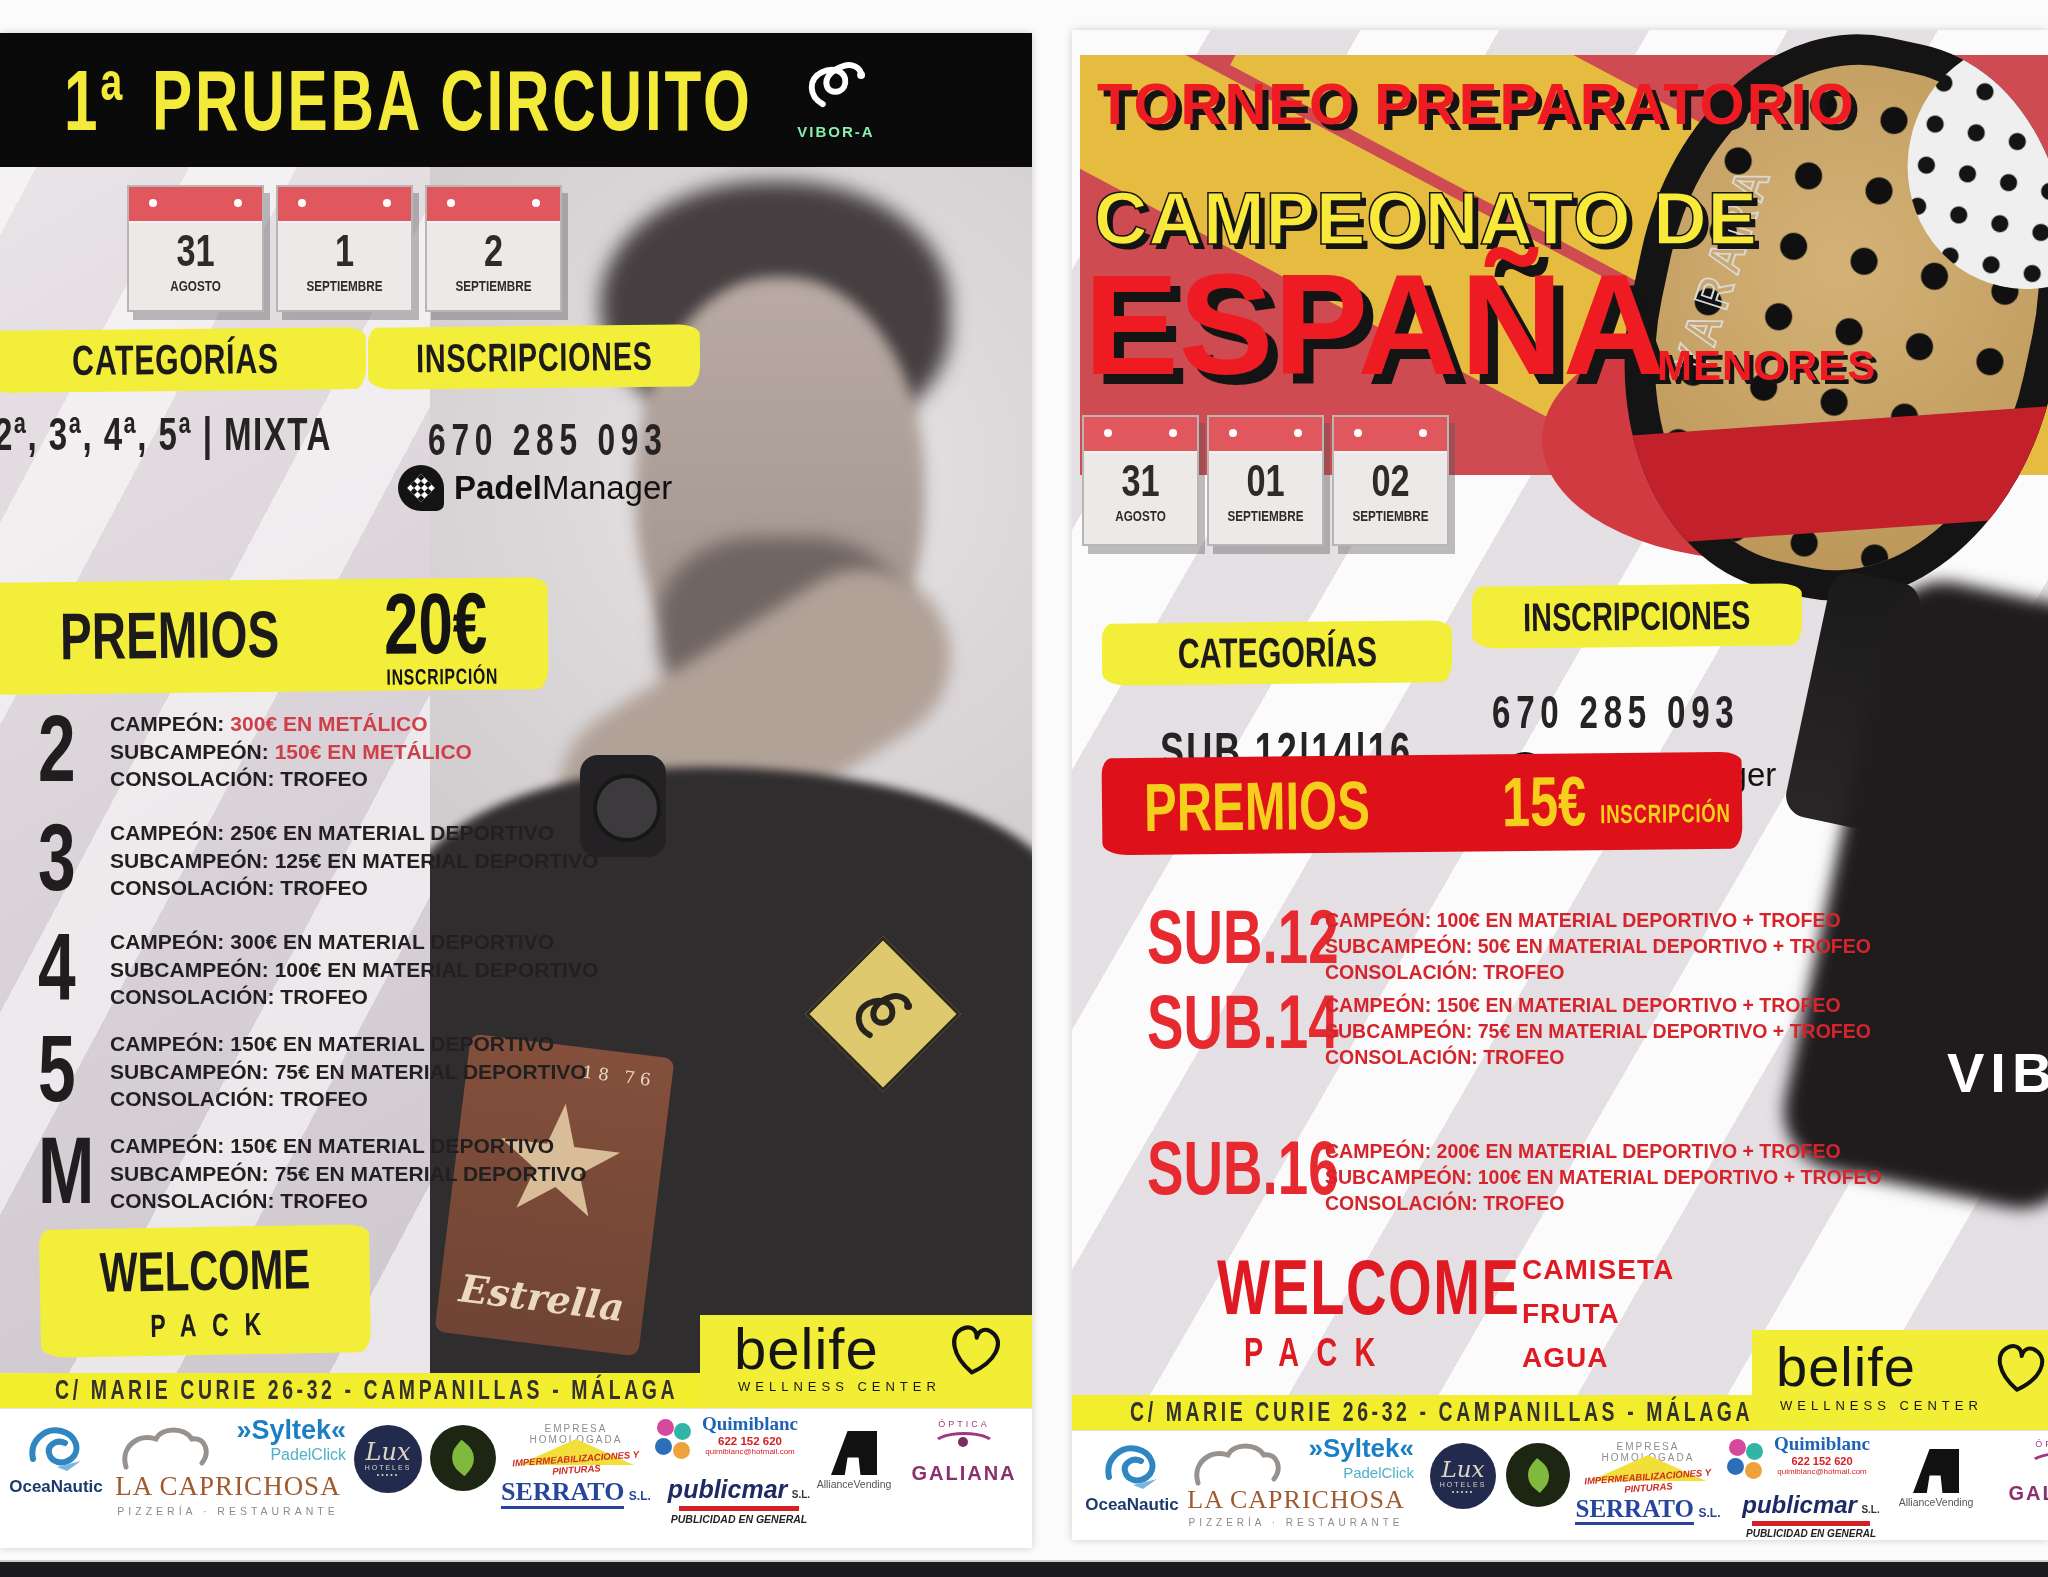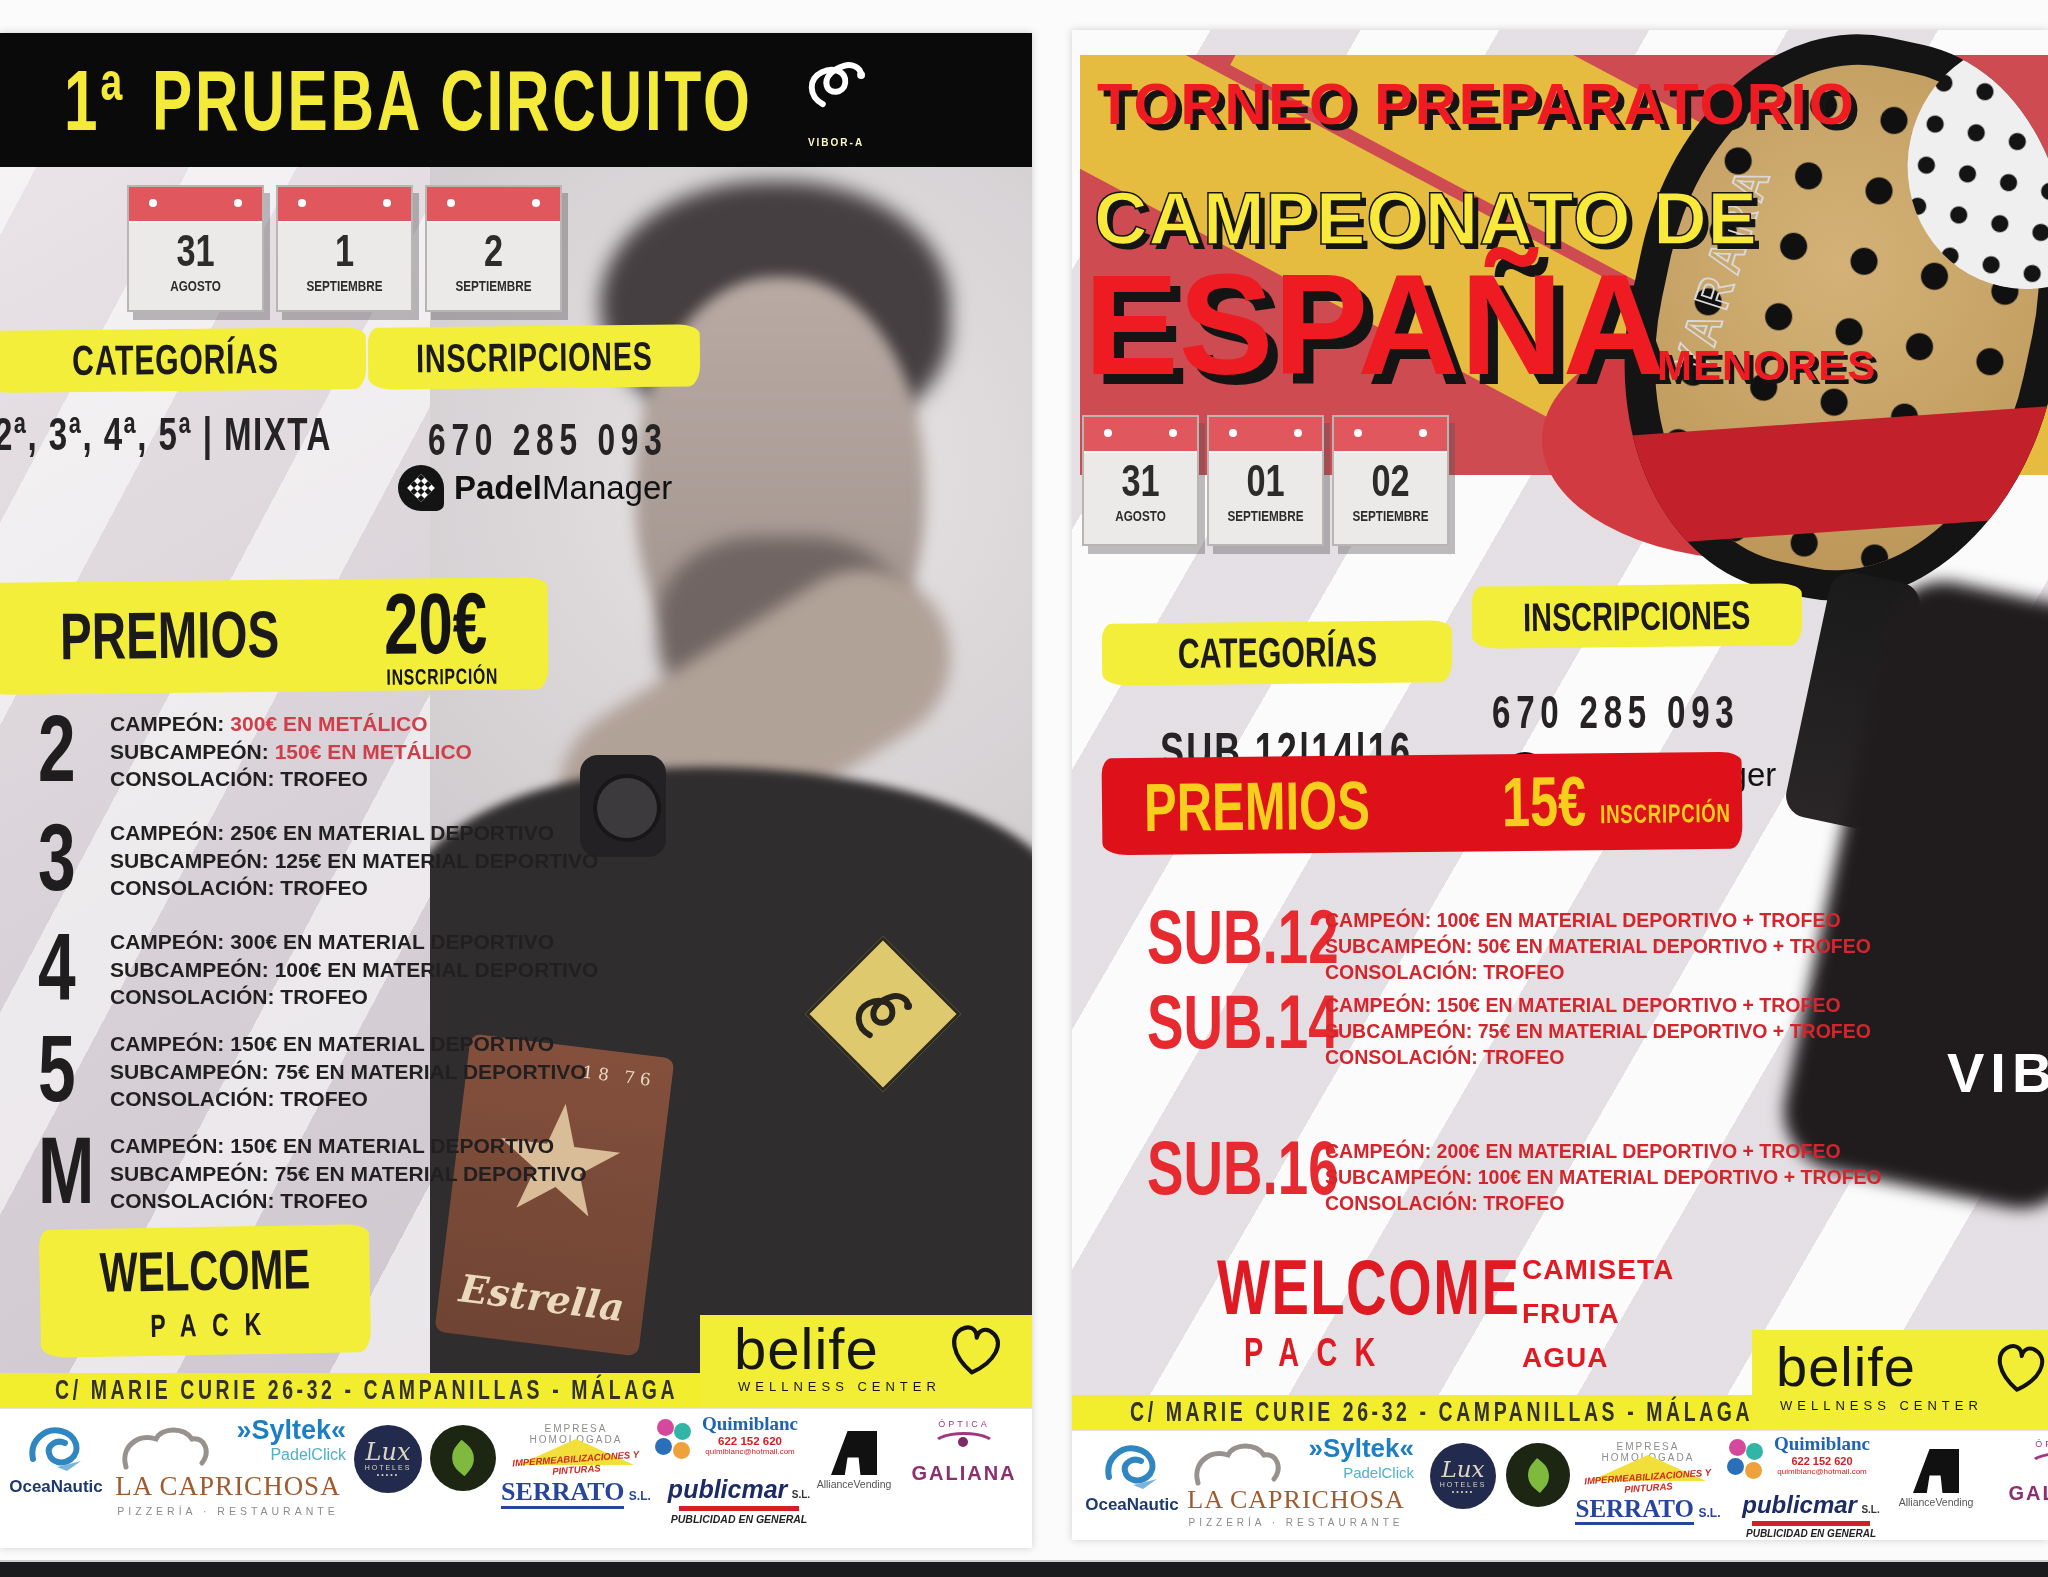--- a/index.html
+++ b/index.html
@@ -78,21 +78,21 @@
 
     <div class="abs" style="left:0;top:0;width:1032px;height:134px;background:#0a0a0a;z-index:3;">
       <div class="abs" style="left:64px;top:0;height:134px;line-height:134px;font-size:86px;font-weight:700;color:#f3ea39;letter-spacing:4px;white-space:nowrap;transform:scaleX(.7);transform-origin:0 50%;">
         <span>1ª</span><span style="margin-left:38px">PRUEBA CIRCUITO</span>
       </div>
       <div class="abs" style="left:786px;top:14px;width:100px;text-align:center;">
         <svg width="66" height="72" viewBox="0 0 100 100">
           <path d="M30 82 C8 70 8 44 28 34 C48 24 66 34 64 50 C62 66 40 68 36 54 C32 40 48 28 62 24 C74 20 86 26 88 36" fill="none" stroke="#fff" stroke-width="9" stroke-linecap="round"></path>
           <circle cx="88" cy="38" r="6" fill="#fff"></circle>
         </svg>
-        <div style="font-size:10px;font-weight:700;color:#fef9c3;letter-spacing:2px;margin-top:14px;">VIBOR-A</div>
+        <div style="font-size:15px;font-weight:700;color:#86efac;letter-spacing:2px;margin-top:0;">VIBOR-A</div>
       </div>
     </div>
 
     <div class="cal" style="left:127px;top:152px;z-index:3;">
       <div class="hd"></div>
       <div class="dy">31</div>
       <div class="mo">AGOSTO</div>
     </div>
     <div class="cal" style="left:276px;top:152px;z-index:3;">
       <div class="hd"></div>

